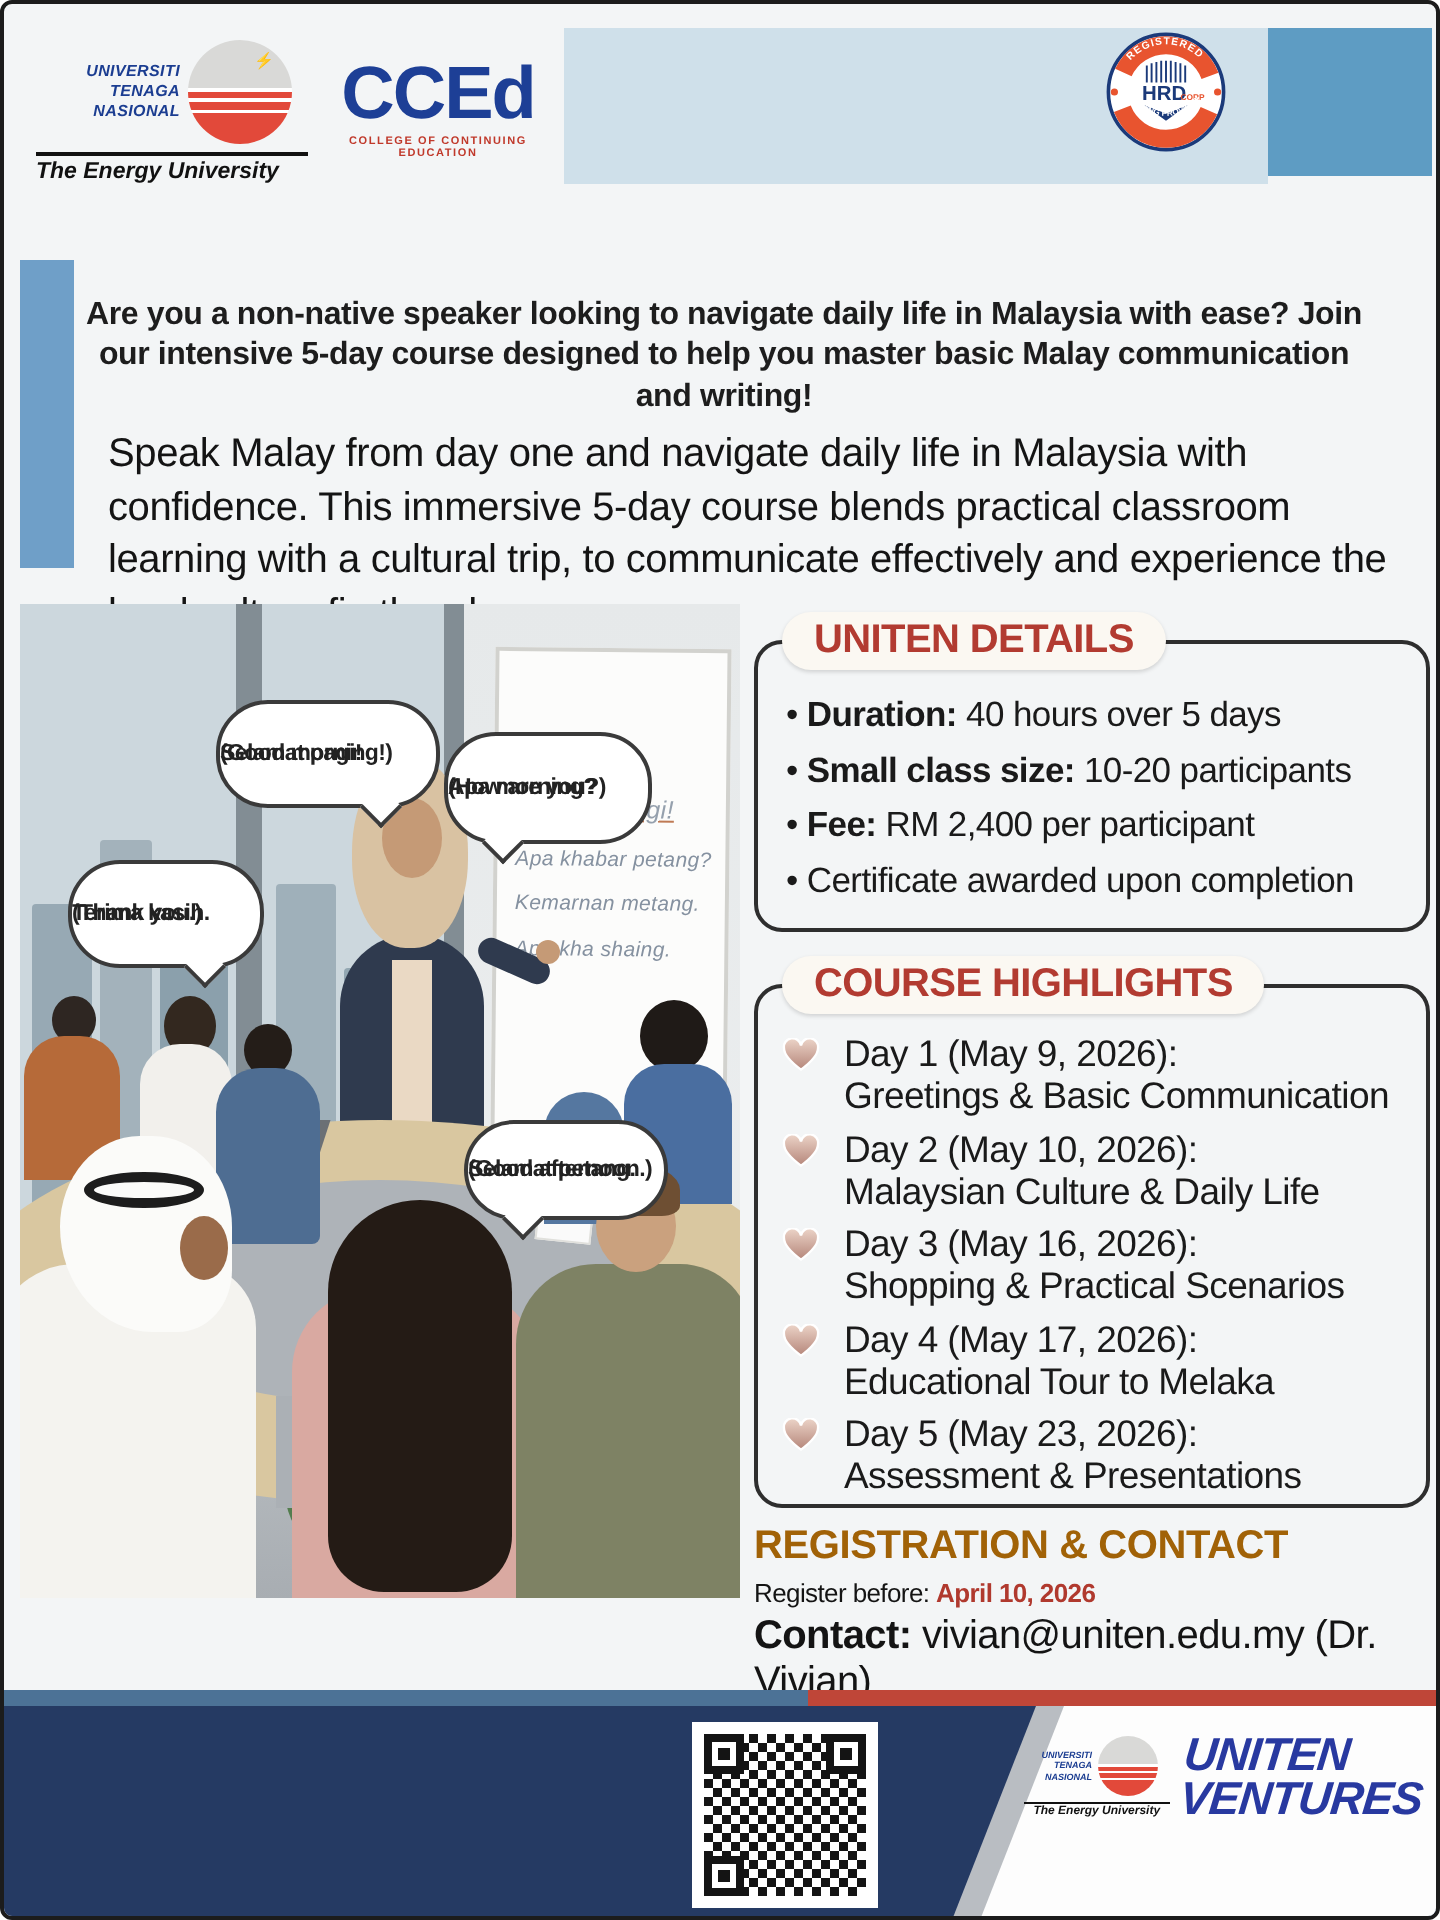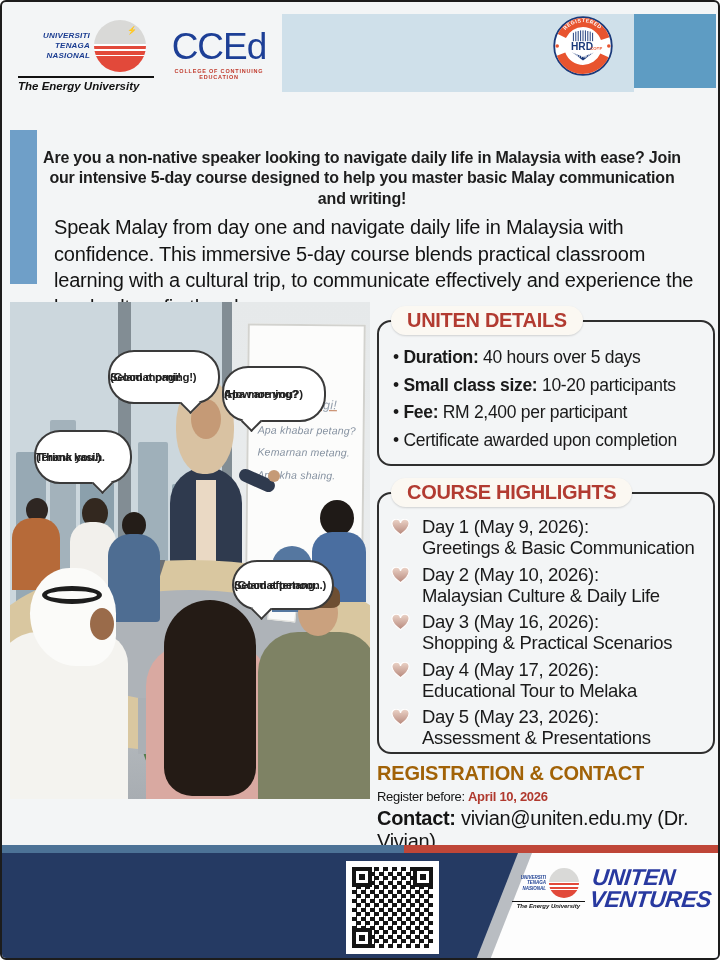--- a/index.html
+++ b/index.html
@@ -15,21 +15,21 @@
   .ul-row{display:flex;align-items:center;gap:4px;}
   .ul-text{width:72px;text-align:right;font-size:8px;font-weight:bold;font-style:italic;
            color:#1b3d91;line-height:1.25;letter-spacing:.2px;}
   .ul-circle{width:52px;height:52px;border-radius:50%;position:relative;overflow:hidden;
      background:linear-gradient(180deg,#d9d9d7 0 46%,#ffffff 46% 50%,#e2493a 50% 56%,
      #ffffff 56% 60%,#e2493a 60% 67%,#ffffff 67% 70%,#e2493a 70% 100%);}
   .ul-shield{position:absolute;right:9px;top:6px;font-size:8px;color:#e2493a;}
   .ul-tag{border-top:2px solid #111;margin-top:4px;padding-top:2px;font-size:11.5px;
           font-style:italic;font-weight:bold;color:#111;}
   .cced{position:absolute;left:158px;top:26px;width:118px;text-align:center;}
-  .cced-name{font-size:37px;font-weight:normal;color:#1d3f96;letter-spacing:-1px;line-height:1;}
+  .cced-name{font-size:37px;font-weight:bold;color:#1d3f96;letter-spacing:-1px;line-height:1;}
   .cced-sub{font-size:5.5px;color:#c0392b;font-weight:bold;letter-spacing:.8px;margin-top:3px;}
   .hrd{position:absolute;left:551px;top:14px;width:60px;height:60px;}
 
   
   .left-bar{position:absolute;left:8px;top:128px;width:27px;height:154px;background:#6f9fc8;}
   .title{position:absolute;left:15px;top:104px;width:690px;text-align:center;
          font-size:28px;font-weight:bold;color:#2c3470;letter-spacing:-.5px;}
   .subtitle{position:absolute;left:40px;top:146px;width:640px;text-align:center;
             font-size:16px;font-weight:bold;color:#1d1d1d;line-height:1.28;letter-spacing:-.2px;}
   .intro{position:absolute;left:52px;top:212px;width:650px;font-size:20px;color:#141414;

